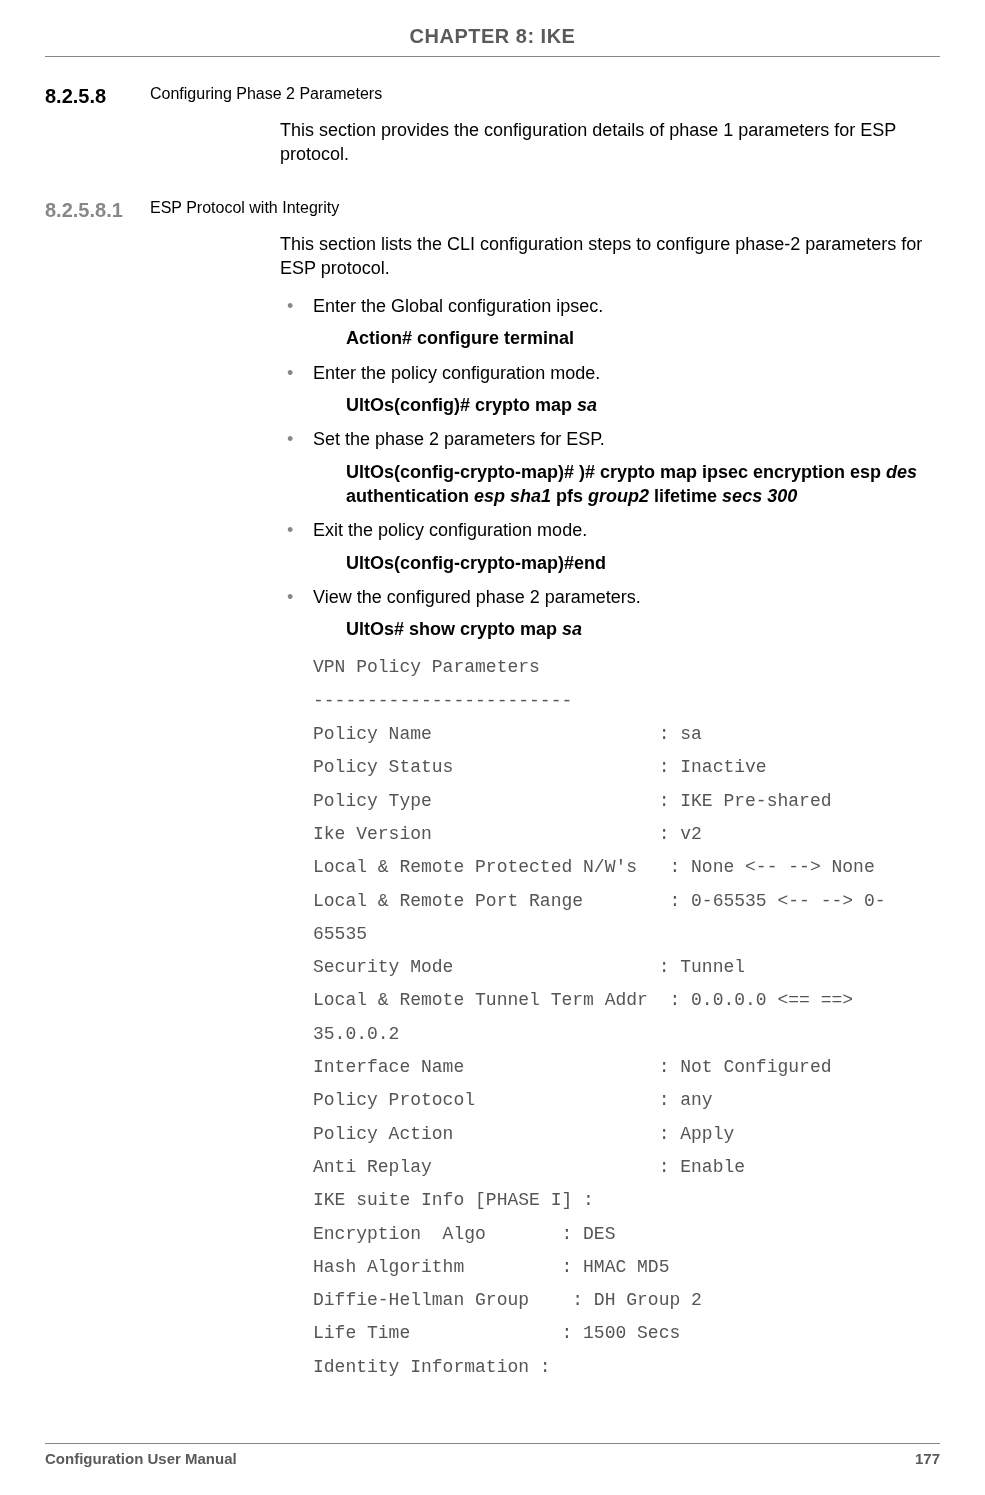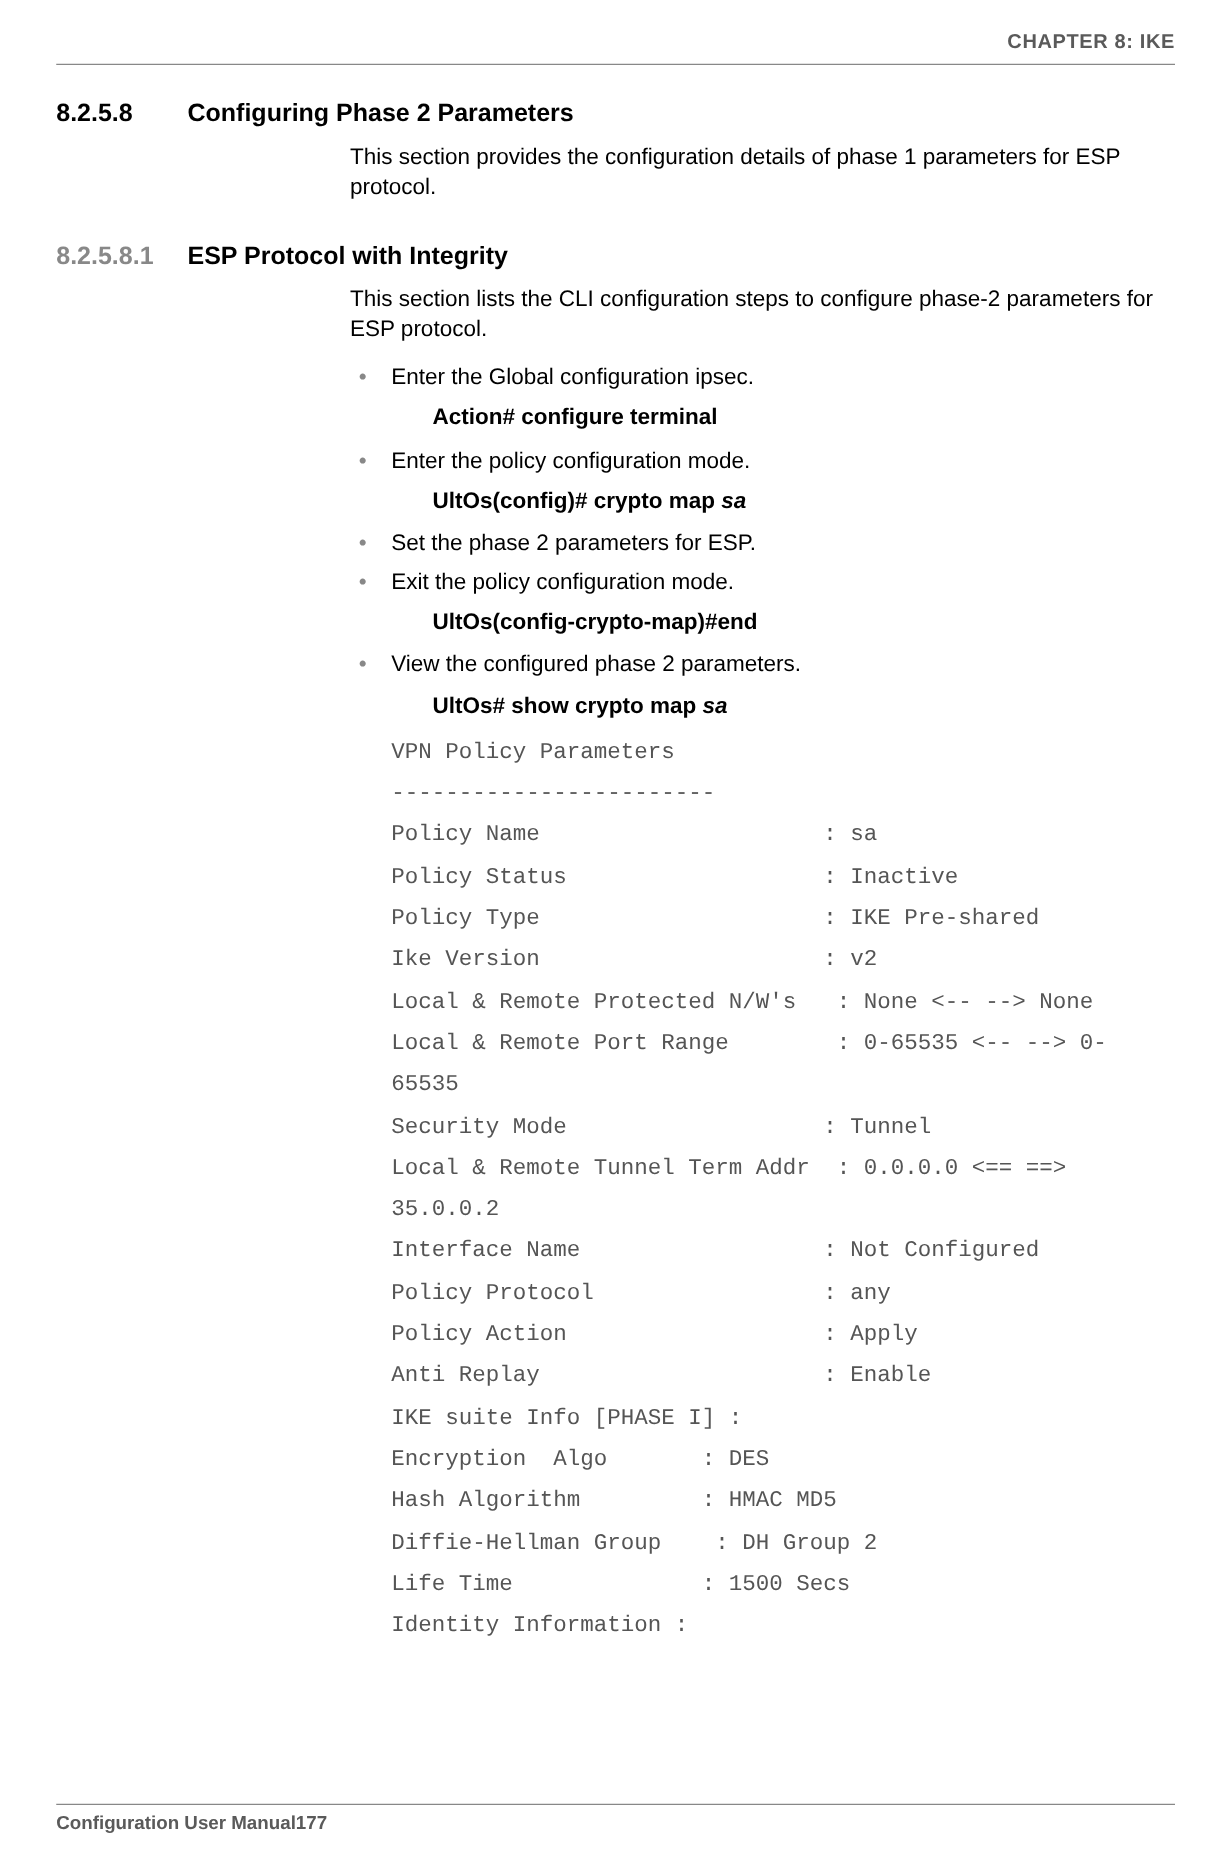--- a/index.html
+++ b/index.html
@@ -6,23 +6,23 @@
     body {
       font-family: Arial, Helvetica, sans-serif;
       width: 985px;
       height: 1495px;
       background: #fff;
       color: #000;
       position: relative;
       padding: 25px 45px 0 45px;
     }
     .header-right {
-      text-align: right;
+      text-align: center;
       font-weight: bold;
-      font-size: 16px;
+      font-size: 20px;
       color: #5a5a5a;
       letter-spacing: 0.5px;
       margin-bottom: 8px;
     }
     .top-rule { border: none; border-top: 1.5px solid #888; margin-bottom: 28px; }
     .section-row {
       display: flex;
       align-items: flex-start;
       margin-bottom: 10px;
     }
@@ -31,22 +31,22 @@
       font-weight: bold;
       font-size: 20px;
     }
     .sec-num-sub {
       flex: 0 0 105px;
       font-weight: bold;
       font-size: 20px;
       color: #888;
     }
     .sec-title {
-      font-weight: bold;
-      font-size: 20px;
+      font-weight: normal;
+      font-size: 16px;
     }
     .body-indent {
       margin-left: 235px;
       font-size: 18px;
       line-height: 1.35;
     }
     .body-indent p { margin-bottom: 14px; }
     .spacer { height: 18px; }
     ul.bullets {
       list-style: none;
@@ -82,21 +82,21 @@
       white-space: pre;
       overflow: visible;
     }
     .footer {
       position: absolute;
       left: 45px; right: 45px; bottom: 28px;
     }
     .footer hr { border: none; border-top: 1.5px solid #888; margin-bottom: 6px; }
     .footer-row {
       display: flex;
-      justify-content: flex-start;
+      justify-content: space-between;
       font-weight: bold;
       font-size: 15px;
       color: #5a5a5a;
     }
   </style>
 </head>
 <body>
 
 <div class="header-right">CHAPTER 8: IKE</div>
 <hr class="top-rule">
@@ -122,20 +122,21 @@
     <li>
       <span>Enter the Global configuration ipsec.</span>
       <div class="cmd-block"><span>Action# configure terminal</span><span class="italic"></span></div>
     </li>
     <li>
       <span>Enter the policy configuration mode.</span>
       <div class="cmd-block"><span>UltOs(config)# crypto map </span><span class="italic">sa</span></div>
     </li>
     <li>
       <span>Set the phase 2 parameters for ESP.</span>
+      <div class="cmd-block"><span>UltOs(config-crypto-map)# )# crypto map ipsec encryption esp </span><span class="italic">des</span><span> authentication </span><span class="italic">esp sha1</span><span> pfs </span><span class="italic">group2</span><span> lifetime </span><span class="italic">secs 300</span></div>
     </li>
     <li>
       <span>Exit the policy configuration mode.</span>
       <div class="cmd-block"><span>UltOs(config-crypto-map)#end</span><span class="italic"></span></div>
     </li>
     <li>
       <span>View the configured phase 2 parameters.</span>
       <div class="cmd-block"><span>UltOs# show crypto map </span><span class="italic">sa</span></div>
     </li>
   </ul>

